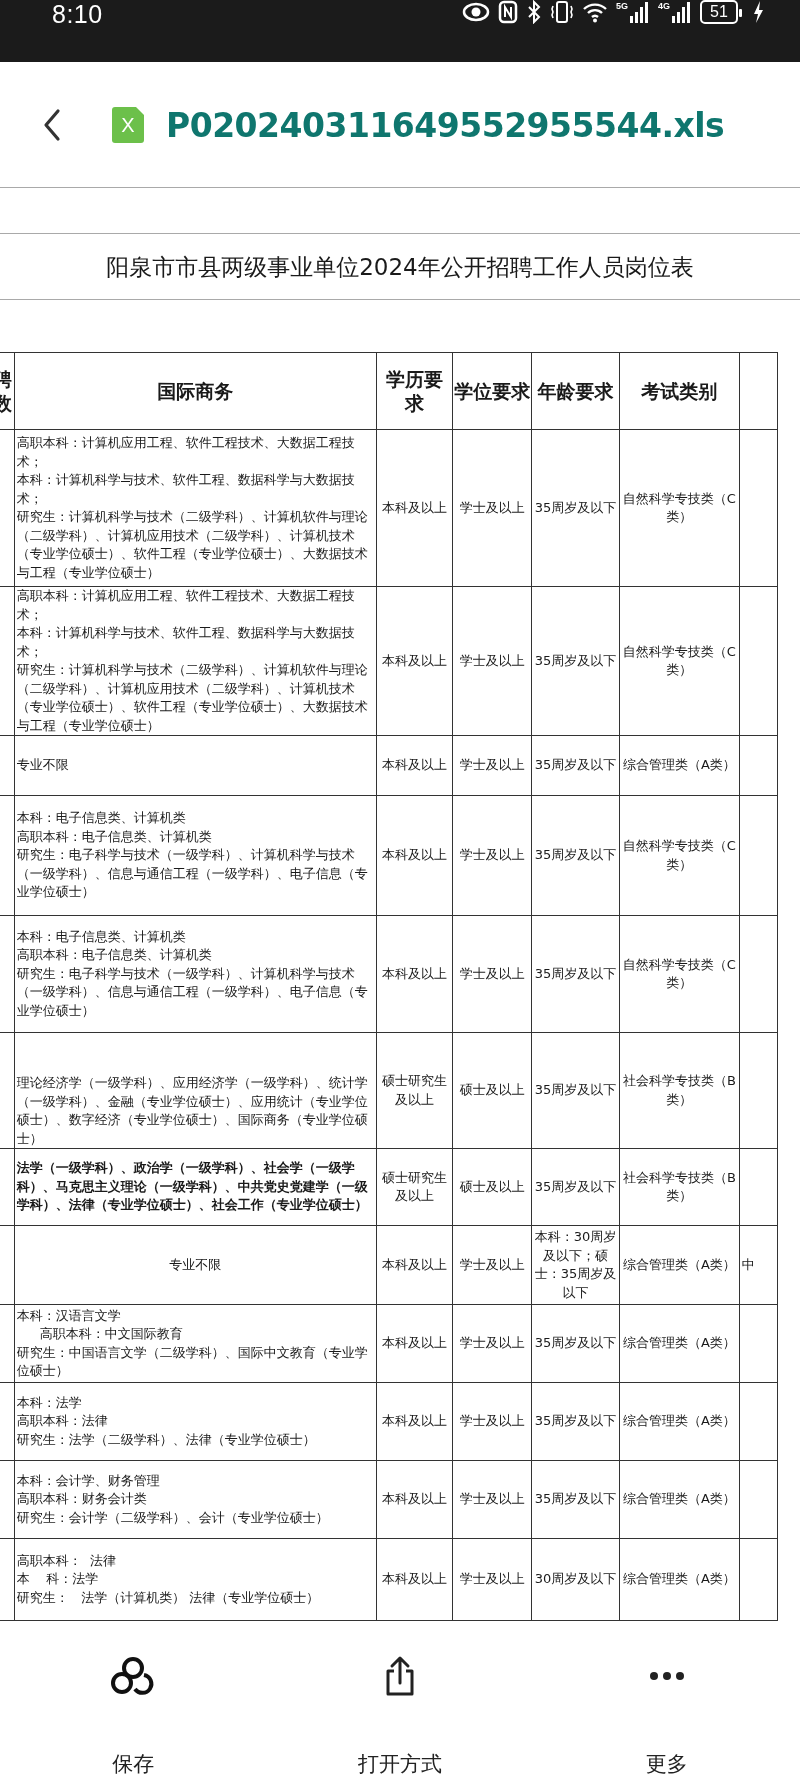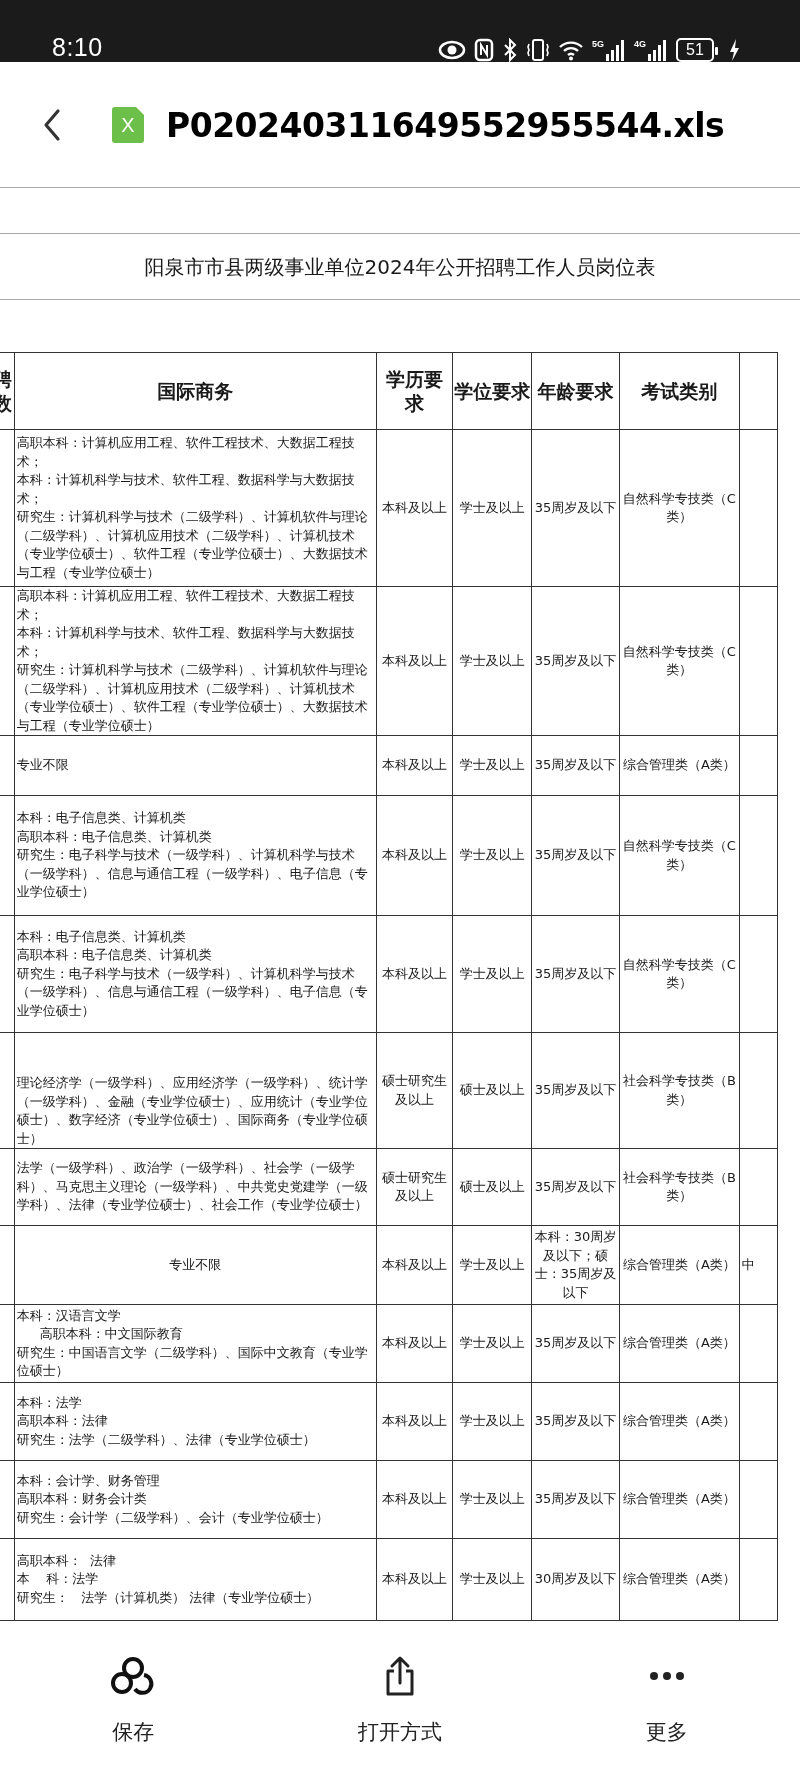--- a/index.html
+++ b/index.html
@@ -1,46 +1,46 @@
 <!DOCTYPE html>
 <html><head>
 <meta charset="utf-8">
 <style>
   * { box-sizing: border-box; margin: 0; padding: 0; }
   html, body { width: 800px; height: 1778px; overflow: hidden; background: #ffffff; }
   body { font-family: "DejaVu Sans", "Liberation Sans", sans-serif; color: #111; position: relative; }
 
-  .status-bar { position: absolute; left: 0; top: 0; width: 800px; height: 62px; background: #1b1b1b; color: #fff; display: flex; align-items: flex-end; justify-content: space-between; padding: 0 60px 0 52px; }
+  .status-bar { position: absolute; left: 0; top: 0; width: 800px; height: 62px; background: #1b1b1b; color: #fff; display: flex; align-items: flex-start; justify-content: space-between; padding: 0 36px 0 52px; }
   .status-time { font-size: 25px; font-family: "Liberation Sans", sans-serif; letter-spacing: 0.5px; }
   .status-icons { display: flex; align-items: center; gap: 8px; }
   .status-icons svg { display: block; }
   .battery { width: 38px; height: 24px; border: 2px solid #fff; border-radius: 5px; font-size: 16px; display: flex; align-items: center; justify-content: center; font-family: "Liberation Sans", sans-serif; position: relative; }
   .battery::after { content: ""; position: absolute; right: -6px; top: 7px; width: 3px; height: 8px; background: #fff; border-radius: 1px; }
 
   .top-bar { position: absolute; left: 0; top: 62px; width: 800px; height: 126px; background: #fff; display: flex; align-items: center; }
   .back-btn { width: 60px; height: 60px; margin-left: 22px; display: flex; align-items: center; justify-content: center; cursor: pointer; }
   .file-icon { width: 32px; height: 36px; background: #6cc04a; border-radius: 3px; margin-left: 30px; display: flex; align-items: center; justify-content: center; color: #fff; font-size: 20px; font-family: "Liberation Sans", sans-serif; position: relative; }
   .file-icon::before { content: ""; position: absolute; right: 0; top: 0; width: 8px; height: 8px; background: #fff; clip-path: polygon(0 0, 100% 100%, 100% 0); }
-  .file-title { margin-left: 22px; font-size: 33px; font-weight: bold; color: #000000; font-family: "DejaVu Sans", sans-serif; letter-spacing: -0.5px; }
+  .file-title { margin-left: 22px; font-size: 33px; font-weight: bold; color: #0f766e; font-family: "DejaVu Sans", sans-serif; letter-spacing: -0.5px; }
 
   .divider { position: absolute; left: 0; width: 800px; height: 1px; background: #a9a9a9; }
 
-  .sheet-title { position: absolute; left: 0; top: 235px; width: 800px; height: 65px; display: flex; align-items: center; justify-content: center; font-size: 20px; color: #1a1a1a; }
+  .sheet-title { position: absolute; left: 0; top: 235px; width: 800px; height: 65px; display: flex; align-items: center; justify-content: center; font-size: 23px; color: #1a1a1a; }
 
   .table-wrap { position: absolute; left: 0; top: 352px; width: 800px; height: 1275px; overflow: hidden; }
   table { border-collapse: collapse; position: absolute; left: -22px; top: 0; table-layout: fixed; }
   td, th { border: 1.3px solid #333; font-size: 13px; color: #1a1a1a; font-weight: normal; line-height: 18.5px; vertical-align: middle; }
   th { font-size: 19px; font-weight: bold; text-align: center; line-height: 24px; }
   td.major { text-align: left; padding: 0 2px 0 2px; }
   td.major.center { text-align: center; }
   td.c { text-align: center; padding: 0 2px; }
   .major-line { display: block; }
 
   .bottom-bar { position: absolute; left: 0; top: 1628px; width: 800px; height: 150px; background: #fff; display: flex; justify-content: space-around; align-items: flex-start; padding-top: 24px; }
-  .bottom-item { display: flex; flex-direction: column; align-items: center; width: 130px; cursor: pointer; }
+  .bottom-item { display: flex; flex-direction: column; align-items: center; width: 130px; cursor: pointer; gap: 32px; }
   .bottom-item .icon { height: 48px; display: flex; align-items: center; justify-content: center; }
   .bottom-item .label { margin-top: 18px; font-size: 21px; color: #222; }
 </style>
 </head>
 <body>
 
 <div class="status-bar">
   <span class="status-time">8:10</span>
   <div class="status-icons">
     <span>
@@ -211,21 +211,21 @@
           </td>
           <td class="c">硕士研究生及以上</td>
           <td class="c">硕士及以上</td>
           <td class="c">35周岁及以下</td>
           <td class="c">社会科学专技类（B类）</td>
           <td class="c" style="text-align: left;"></td>
         </tr>
         <tr style="height: 77px;">
           <td class="c"></td>
           <td class="major">
-            <span class="major-line" style="white-space: pre-wrap;">法学（一级学科）、政治学（一级学科）、社会学（一级学科）、马克思主义理论（一级学科）、中共党史党建学（一级学科）、法律（专业学位硕士）、社会工作（专业学位硕士）</span>
+            <span class="major-line" style="white-space: pre-wrap; font-weight: bold;">法学（一级学科）、政治学（一级学科）、社会学（一级学科）、马克思主义理论（一级学科）、中共党史党建学（一级学科）、法律（专业学位硕士）、社会工作（专业学位硕士）</span>
           </td>
           <td class="c">硕士研究生及以上</td>
           <td class="c">硕士及以上</td>
           <td class="c">35周岁及以下</td>
           <td class="c">社会科学专技类（B类）</td>
           <td class="c" style="text-align: left;"></td>
         </tr>
         <tr style="height: 79px;">
           <td class="c"></td>
           <td class="major center">

